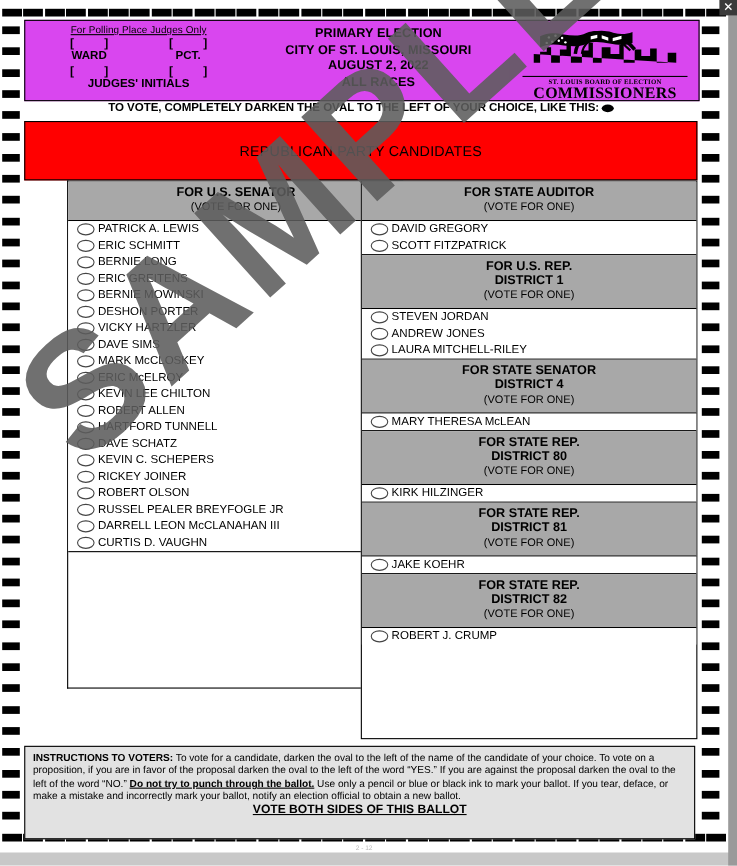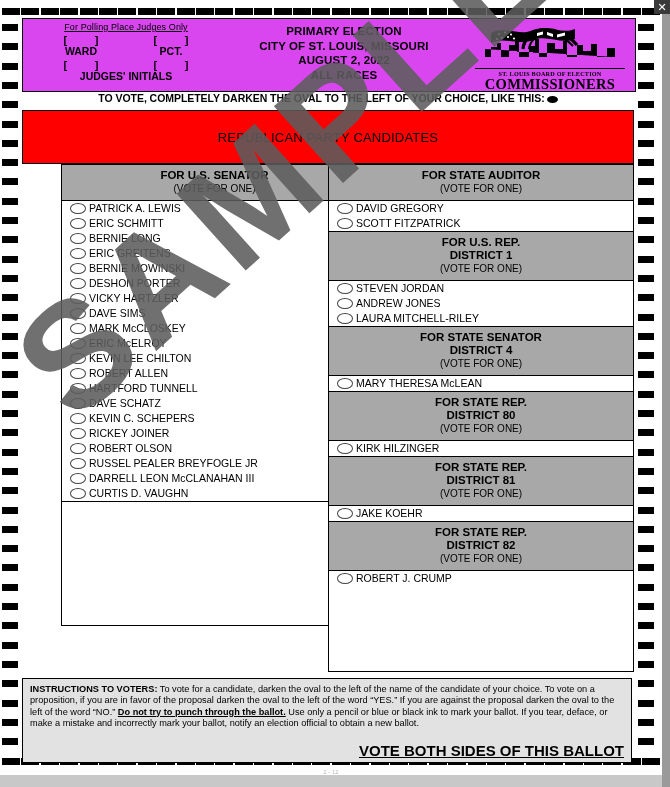--- a/index.html
+++ b/index.html
@@ -65,21 +65,21 @@
               background:#fff;margin-right:3px;flex:none;}
   .cand-list{background:#fff;}
   .cand-list.bb{border-bottom:1px solid #000;}
 
   
   #instr{position:absolute;left:0;top:660px;width:610px;height:85px;border:1px solid #000;background:#e2e2e2;
          padding:5px 7px;box-sizing:border-box;}
   #instr p{margin:0;font-size:9.2px;line-height:11.4px;text-align:left;}
   #instr b{font-weight:bold;}
   #instr u{text-decoration:underline;font-weight:bold;}
-  #vote-both{text-align:right;margin-top:12px;font-size:15px;font-weight:bold;text-decoration:underline;}
+  #vote-both{text-align:center;font-size:11px;font-weight:bold;text-decoration:underline;}
 
   #pagenum{position:absolute;left:0;bottom:0;width:662px;text-align:center;font-size:6px;color:#b9b9b9;}
 
   
   #watermark{position:absolute;left:0;top:0;width:662px;height:775px;pointer-events:none;z-index:40;}
   #watermark span{position:absolute;left:40px;top:300px;font-size:150px;font-weight:bold;color:#5d5d5d;
                   letter-spacing:6px;transform:rotate(-42deg);transform-origin:left center;
                   font-family:"Liberation Sans",sans-serif;opacity:.88;}
 </style>
 </head>

